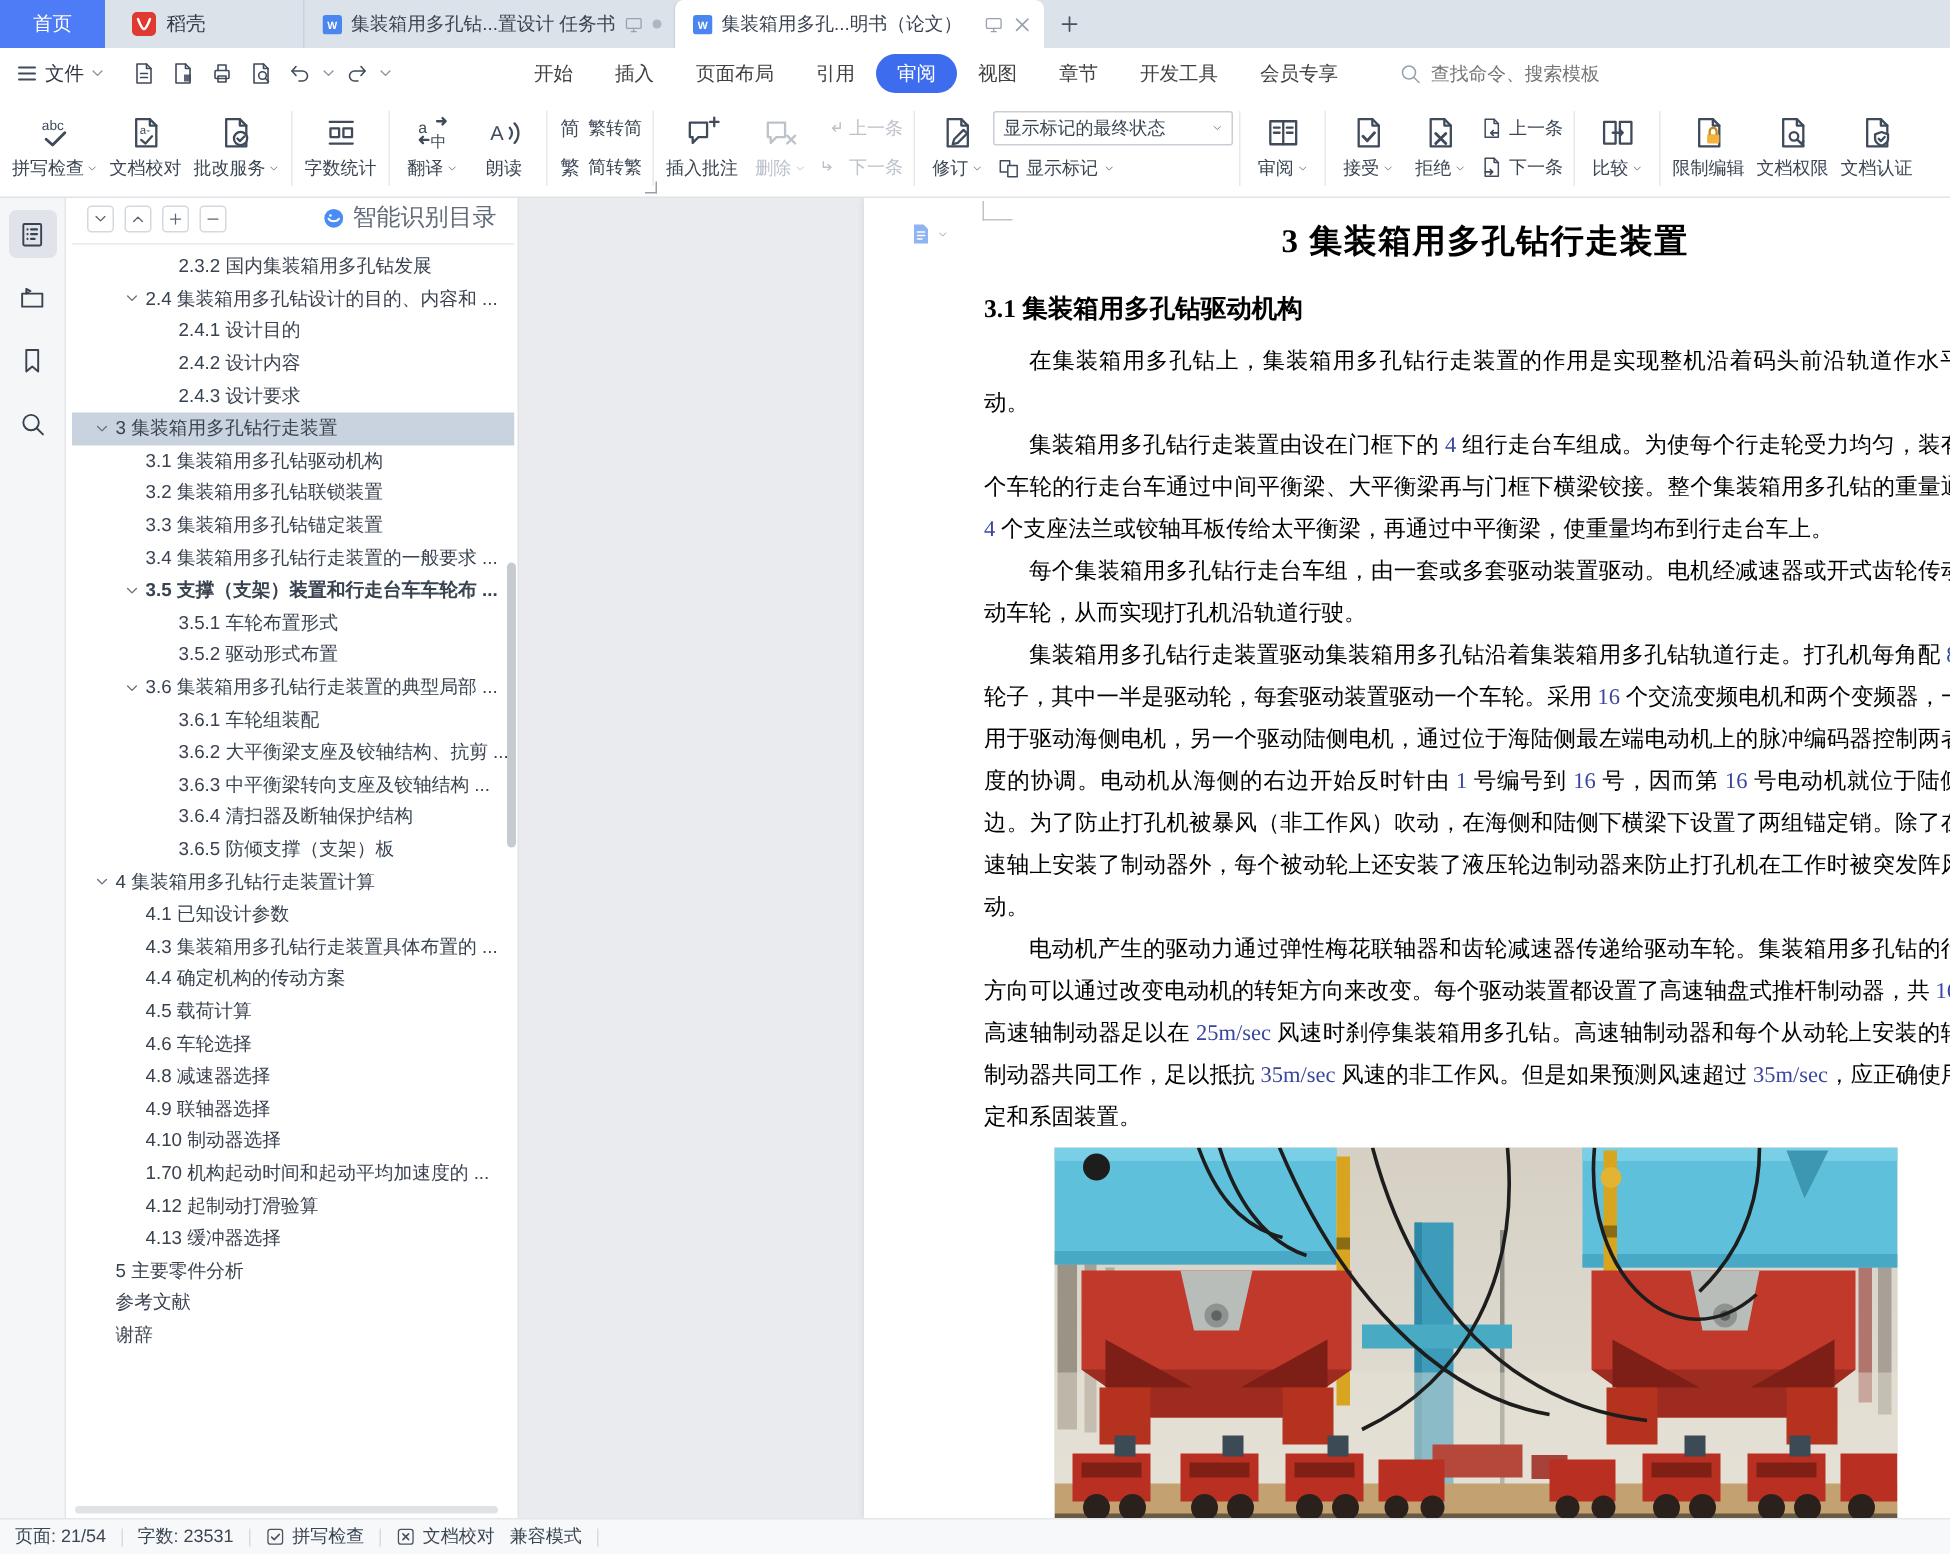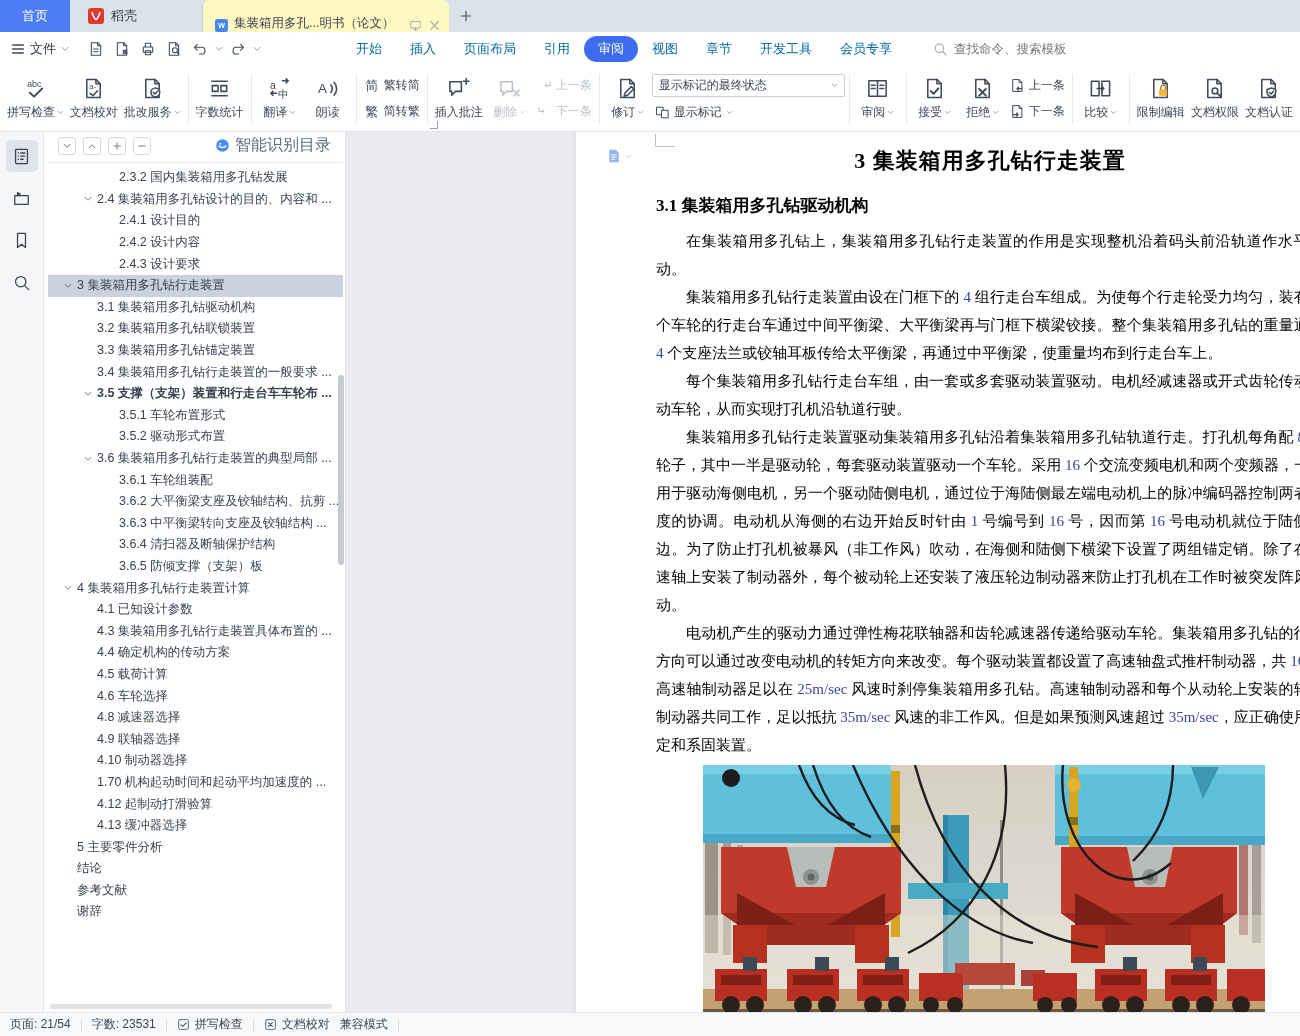--- a/index.html
+++ b/index.html
@@ -5,55 +5,55 @@
   * { margin:0; padding:0; box-sizing:border-box; }
   html,body { width:1300px; height:1036px; overflow:hidden; }
   body { font-family:"Liberation Sans","DejaVu Sans",sans-serif; background:#e9ebee; color:#3c4653; }
   svg { display:block; width:100%; height:100%; }
 
   
   .tabbar { height:32px; background:#dce2ea; display:flex; align-items:stretch; }
   .tab-home { width:70px; background:#4e7cf6; color:#fff; font-size:13px; display:flex; align-items:center; justify-content:center; }
   .tab-docer { width:132px; display:flex; align-items:center; gap:7px; padding-left:18px; font-size:13px; color:#333a44; }
   .tab-doc { width:247px; display:flex; align-items:center; gap:6px; padding:0 8px 0 12px; font-size:12.5px; color:#3a4350; border-left:1px solid #c9d1db; }
-  .tab-doc.active { background:#fef9c3; border-left:1px solid #c9d1db; border-radius:6px 6px 0 0;align-items:flex-end; }
+  .tab-doc.active { background:#ffffff; border-left:1px solid #c9d1db; border-radius:6px 6px 0 0; }
   .tab-title { flex:1; white-space:nowrap; overflow:hidden; }
   .ic12 { width:13px; height:13px; color:#98a1ac; flex:none; }
   .dot { width:6px; height:6px; border-radius:50%; background:#aeb6c0; flex:none; }
   .tab-new { width:34px; display:flex; align-items:center; justify-content:center; color:#4a525e; }
   .tab-new .ic12 { width:14px; height:14px; color:#4a525e; }
   .logo16 { width:16px; height:16px; flex:none; }
 
   
   .menubar { height:34px; background:#fff; display:flex; align-items:center; padding:0 10px; }
   .file-cluster { display:flex; align-items:center; gap:4px; font-size:13px; color:#2f3844; }
   .ic16 { width:16px; height:16px; color:#3f4a5a; }
   .ic10 { width:10px; height:10px; color:#8a93a0; }
   .qbtn { width:24px; height:24px; display:flex; align-items:center; justify-content:center; border-radius:3px; }
   .qbtn.disabled { color:#b8bec6; }
   .quick { display:flex; align-items:center; gap:2px; margin-left:14px; }
   .menus { display:flex; align-items:center; margin-left:80px; }
-  .menu-item { font-size:13px; color:#0369a1; padding:4px 14px; border-radius:14px; cursor:default; }
+  .menu-item { font-size:13px; color:#404040; padding:4px 14px; border-radius:14px; cursor:default; }
   .menu-item.active { background:#3d6dee; color:#fff; }
   .msearch { display:flex; align-items:center; gap:6px; margin-left:26px; color:#9aa3ad; }
   .msearch input { border:none; outline:none; font-size:12.5px; color:#9aa3ad; width:130px; background:transparent; }
 
   
   .ribbon { height:66px; background:#fff; border-bottom:1px solid #dfe3e8; display:flex; align-items:center; padding:0 4px; position:relative; }
   .rbtn { display:flex; flex-direction:column; align-items:center; justify-content:center; min-width:48px; height:58px; padding:0 4px; gap:4px; font-size:12px; color:#3c4653; border-radius:4px; }
   .rbtn .bic { width:23px; height:23px; color:#3f4a5a; }
   .lblrow { display:flex; align-items:center; gap:2px; white-space:nowrap; }
   .car { width:7px; height:7px; color:#6e7885; }
   .rdiv { width:1px; height:50px; background:#e6e9ed; margin:0 4px; flex:none; }
   .rstack { display:flex; flex-direction:column; justify-content:center; gap:5px; }
   .srow { display:flex; align-items:center; gap:4px; font-size:12px; color:#3c4653; height:21px; padding:0 3px; white-space:nowrap; }
   .sic { width:15px; height:15px; color:#3f4a5a; flex:none; }
   .hanzi-ic { font-size:13px; color:#3f4a5a; width:16px; text-align:center; flex:none; }
   .disabled, .disabled .bic, .disabled .sic, .disabled .car { color:#bcc2ca !important; }
-  .combo { display:flex; align-items:center; justify-content:space-between; width:193px; height:23px; border:1px solid #c9ced6; border-radius:2px; padding:0 6px; font-size:12px; color:#3c4653; background:#fff; }
+  .combo { display:flex; align-items:center; justify-content:space-between; width:160px; height:23px; border:1px solid #c9ced6; border-radius:2px; padding:0 6px; font-size:12px; color:#3c4653; background:#fff; }
   .launcher { position:absolute; left:430px; bottom:2px; width:8px; height:8px; border-right:1px solid #9aa0a8; border-bottom:1px solid #9aa0a8; }
 
   
   .main { height:880px; display:flex; }
   .icon-strip { width:44px; background:#f5f6f8; border-right:1px solid #e4e7ea; display:flex; flex-direction:column; align-items:center; padding-top:8px; gap:10px; }
   .stripbtn { width:32px; height:32px; display:flex; align-items:center; justify-content:center; border-radius:5px; color:#39424f; }
   .stripbtn.active { background:#e0e4ea; }
   .stripbtn .ic18 { width:19px; height:19px; }
 
   .toc-panel { width:302px; background:#fff; border-right:1px solid #dfe3e7; display:flex; flex-direction:column; position:relative; }
@@ -96,20 +96,36 @@
   <div class="tab-home">首页</div>
   <div class="tab-docer">
     <span class="logo16">
         <svg viewBox="0 0 24 24">
           <rect width="24" height="24" rx="5" fill="#e0392f"></rect>
           <path d="M6 7c3 8 5 10 6 10s3-2 6-10" stroke="#fff" stroke-width="2.4" fill="none" stroke-linecap="round"></path>
         </svg>
       </span>
     <span>稻壳</span>
   </div>
+  <div class="tab-doc">
+    <span class="ic12" style="color:#4a86f0">
+        <svg viewBox="0 0 24 24">
+          <rect width="24" height="24" rx="4" fill="#4a86f0"></rect>
+          <text x="12" y="17" font-size="13" font-weight="bold" fill="#fff" text-anchor="middle" font-family="Liberation Sans,sans-serif">W</text>
+        </svg>
+      </span>
+    <span class="tab-title">集装箱用多孔钻...置设计 任务书</span>
+    <span class="ic12">
+        <svg viewBox="0 0 24 24" fill="none" stroke="currentColor" stroke-width="1.6" stroke-linecap="round" stroke-linejoin="round">
+          <rect x="3" y="4.5" width="18" height="12" rx="1.5"></rect>
+          <path d="M9 20.5h6M12 16.5v4"></path>
+        </svg>
+      </span>
+    <span class="dot"></span>
+  </div>
   <div class="tab-doc active">
     <span class="ic12" style="color:#4a86f0">
         <svg viewBox="0 0 24 24">
           <rect width="24" height="24" rx="4" fill="#4a86f0"></rect>
           <text x="12" y="17" font-size="13" font-weight="bold" fill="#fff" text-anchor="middle" font-family="Liberation Sans,sans-serif">W</text>
         </svg>
       </span>
     <span class="tab-title">集装箱用多孔...明书（论文）</span>
     <span class="ic12">
         <svg viewBox="0 0 24 24" fill="none" stroke="currentColor" stroke-width="1.6" stroke-linecap="round" stroke-linejoin="round">
@@ -748,23 +764,20 @@
           <span>1.70 机构起动时间和起动平均加速度的 ...</span>
         </div>
         <div class="toc-row" style="padding-left: 49px;">
           <span>4.12 起制动打滑验算</span>
         </div>
         <div class="toc-row" style="padding-left: 49px;">
           <span>4.13 缓冲器选择</span>
         </div>
         <div class="toc-row" style="padding-left: 29px;">
           <span>5 主要零件分析</span>
-        </div>
-        <div class="toc-row" style="padding-left: 29px;">
-          <span>结论</span>
         </div>
         <div class="toc-row" style="padding-left: 29px;">
           <span>参考文献</span>
         </div>
         <div class="toc-row" style="padding-left: 29px;">
           <span>谢辞</span>
         </div>
       </div>
     <div class="vscroll"></div>
     <div class="hscroll"></div>

